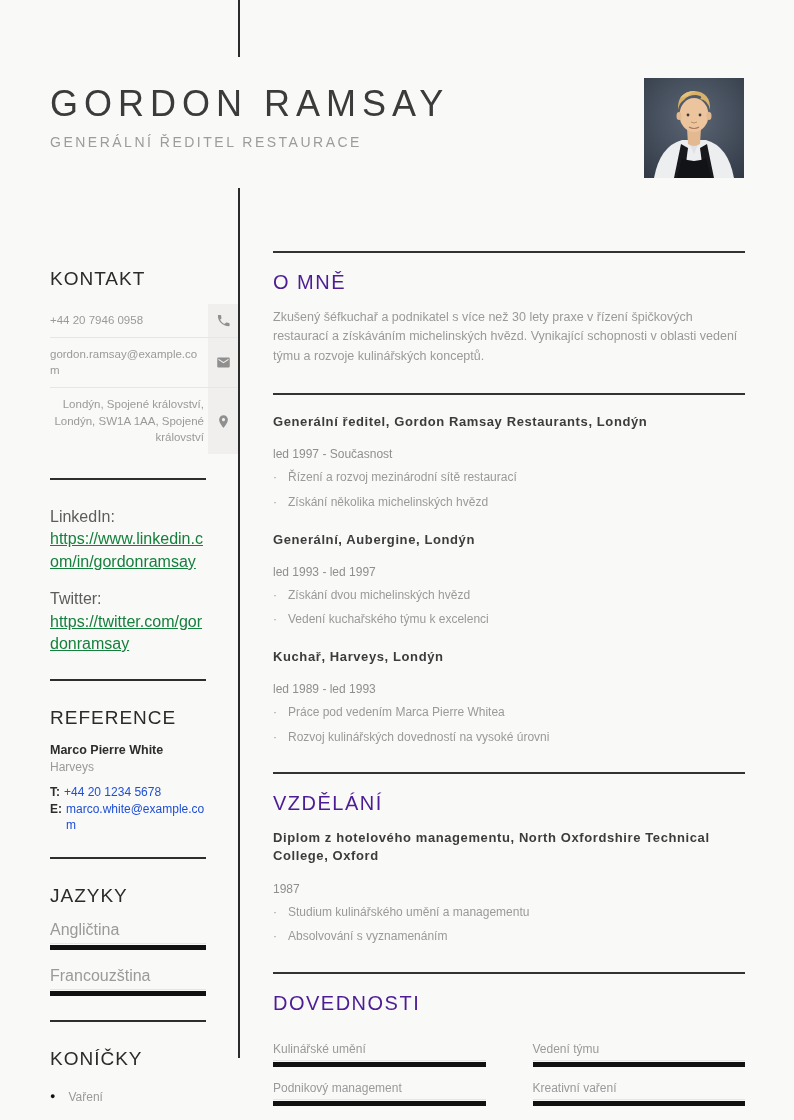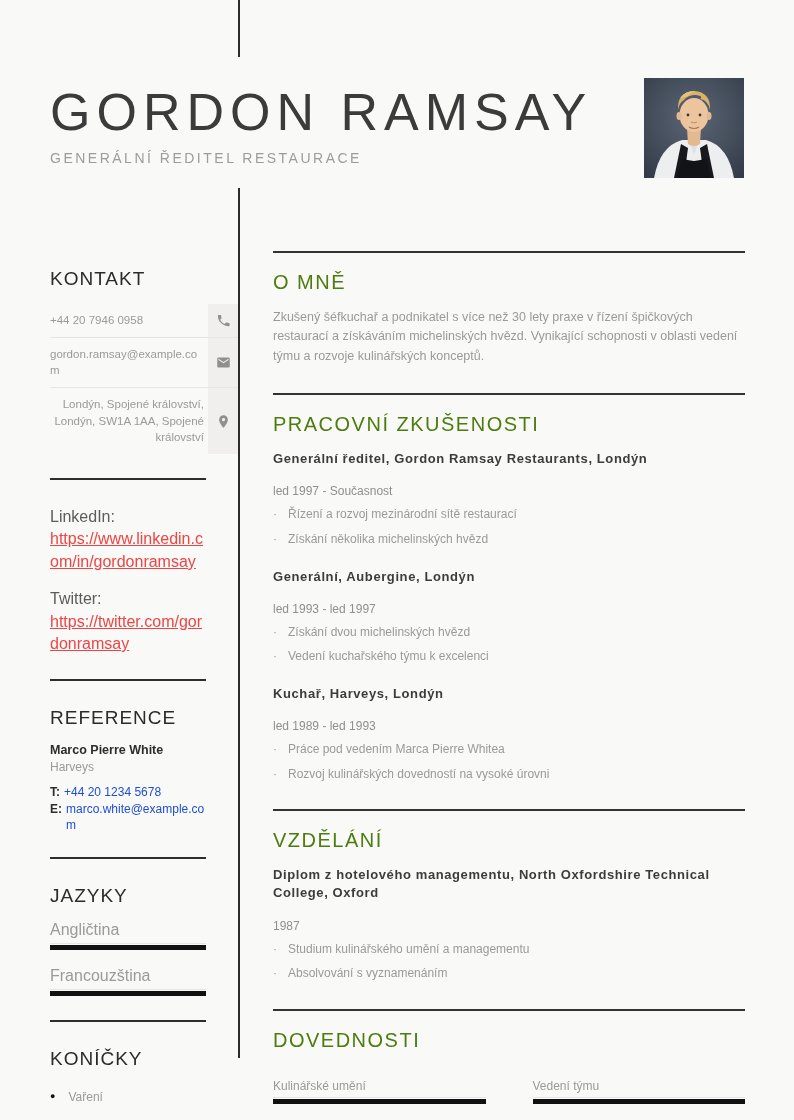--- a/index.html
+++ b/index.html
@@ -9,57 +9,57 @@
     font-family:"Liberation Sans", sans-serif;
     color:#3a3a3a;
     position:relative;
     overflow:hidden;
   }
   .top-rule{position:absolute;left:238px;top:0;width:2px;height:57px;background:#2c2c2c;}
   .v-divider{position:absolute;left:238px;top:188px;width:2px;height:870px;background:#2c2c2c;}
 
   
   .header{position:absolute;left:50px;top:86px;width:694px;}
-  .name{font-size:52px;font-weight:400;letter-spacing:6px;color:#3b3b3b;line-height:1.0;}
+  .name{font-size:36px;font-weight:400;letter-spacing:6px;color:#3b3b3b;line-height:1.0;}
   .job-title{margin-top:12px;font-size:14px;letter-spacing:2.5px;color:#9c9c9c;font-weight:400;}
   .photo{position:absolute;right:0px;top:-8px;width:100px;height:100px;overflow:hidden;}
 
   
   .sidebar{position:absolute;left:50px;top:268px;width:188px;}
   .side-heading{font-size:19px;font-weight:500;letter-spacing:1px;color:#2b2b2b;margin:0 0 14px 0;}
   .side-divider{border:none;border-top:2px solid #2e2e2e;width:156px;margin:24px 0 26px 0;}
 
   .contact-row{display:flex;align-items:center;border-bottom:1px solid #e6e6e4;}
   .contact-row:last-child{border-bottom:none;text-align:right;}
   .contact-text{flex:1;font-size:11.5px;color:#9a9a9a;line-height:1.45;padding:8px 4px 8px 0;overflow-wrap:anywhere;}
   .contact-icon{width:30px;align-self:stretch;background:#f0efed;display:flex;align-items:center;justify-content:center;}
   .contact-icon svg{width:15px;height:15px;fill:#8f8f8f;}
 
   .link-item{margin-bottom:15px;font-size:16px;line-height:1.4;}
   .link-label{color:#5c5c5c;}
-  .link-url{color:#ef4444;text-decoration:underline;overflow-wrap:anywhere;display:block;width:160px;}
+  .link-url{color:#15803d;text-decoration:underline;overflow-wrap:anywhere;display:block;width:160px;}
 
   .ref-name{font-size:12.5px;font-weight:bold;color:#2d2d2d;}
   .ref-company{font-size:12px;color:#9a9a9a;margin:3px 0 10px 0;}
   .ref-row{display:flex;font-size:12px;line-height:1.35;width:160px;}
   .ref-label{font-weight:bold;color:#2d2d2d;margin-right:4px;}
   .ref-value{color:#1d4ed8;flex:1;overflow-wrap:anywhere;}
 
   .lang-item{margin-bottom:17px;width:156px;}
   .lang-name{font-size:16px;color:#9a9a9a;padding-bottom:4px;border-bottom:1px solid #e6e6e4;}
   .level-bar{height:5px;background:#111;margin-top:1px;}
 
   .hobby-item{display:flex;align-items:center;margin-bottom:21px;}
   .hobby-dot{font-size:9px;color:#111;margin-right:13px;line-height:1;}
   .hobby-text{font-size:12px;color:#9a9a9a;}
 
   
   .main{position:absolute;left:273px;top:251px;width:472px;}
   .m-section{border-top:2px solid #333;padding-top:18px;margin-bottom:27px;}
-  .m-heading{font-size:20px;font-weight:500;letter-spacing:1.5px;color:#4d7c0f;margin:0 0 14px 0;}
+  .m-heading{font-size:20px;font-weight:500;letter-spacing:1.5px;color:#4c1d95;margin:0 0 14px 0;}
   .about-text{font-size:12.5px;color:#9a9a9a;line-height:1.55;margin:0;}
 
   .job{margin-bottom:20px;}
   .job-name{font-size:13px;font-weight:bold;letter-spacing:0.6px;color:#3c3c3c;line-height:1.4;}
   .job-dates{font-size:12px;color:#8f8f8f;margin:16px 0 2px 0;}
   .bullet-row{display:flex;margin-top:9px;}
   .bullet-dot{color:#9a9a9a;font-size:12px;margin-right:11px;line-height:1.3;}
   .bullet-text{font-size:12px;color:#9a9a9a;line-height:1.3;}
 
   .skills-grid{display:grid;grid-template-columns:1fr 1fr;column-gap:47px;row-gap:0;margin-top:27px;}
@@ -188,21 +188,20 @@
 </div>
 
 <div class="main">
 
   <div class="m-section">
     <div class="m-heading">O MNĚ</div>
     <p class="about-text">Zkušený šéfkuchař a podnikatel s více než 30 lety praxe v řízení špičkových restaurací a získáváním michelinských hvězd. Vynikající schopnosti v oblasti vedení týmu a rozvoje kulinářských konceptů.</p>
   </div>
 
   <div class="m-section">
-    <div class="m-heading">PRACOVNÍ ZKUŠENOSTI</div>
 
     <div class="job">
       <div class="job-name">Generální ředitel, Gordon Ramsay Restaurants, Londýn</div>
       <div class="job-dates">led 1997 - Současnost</div>
       <div class="bullet-row">
         <span class="bullet-dot">·</span>
         <span class="bullet-text">Řízení a rozvoj mezinárodní sítě restaurací</span>
       </div>
       <div class="bullet-row">
         <span class="bullet-dot">·</span>

